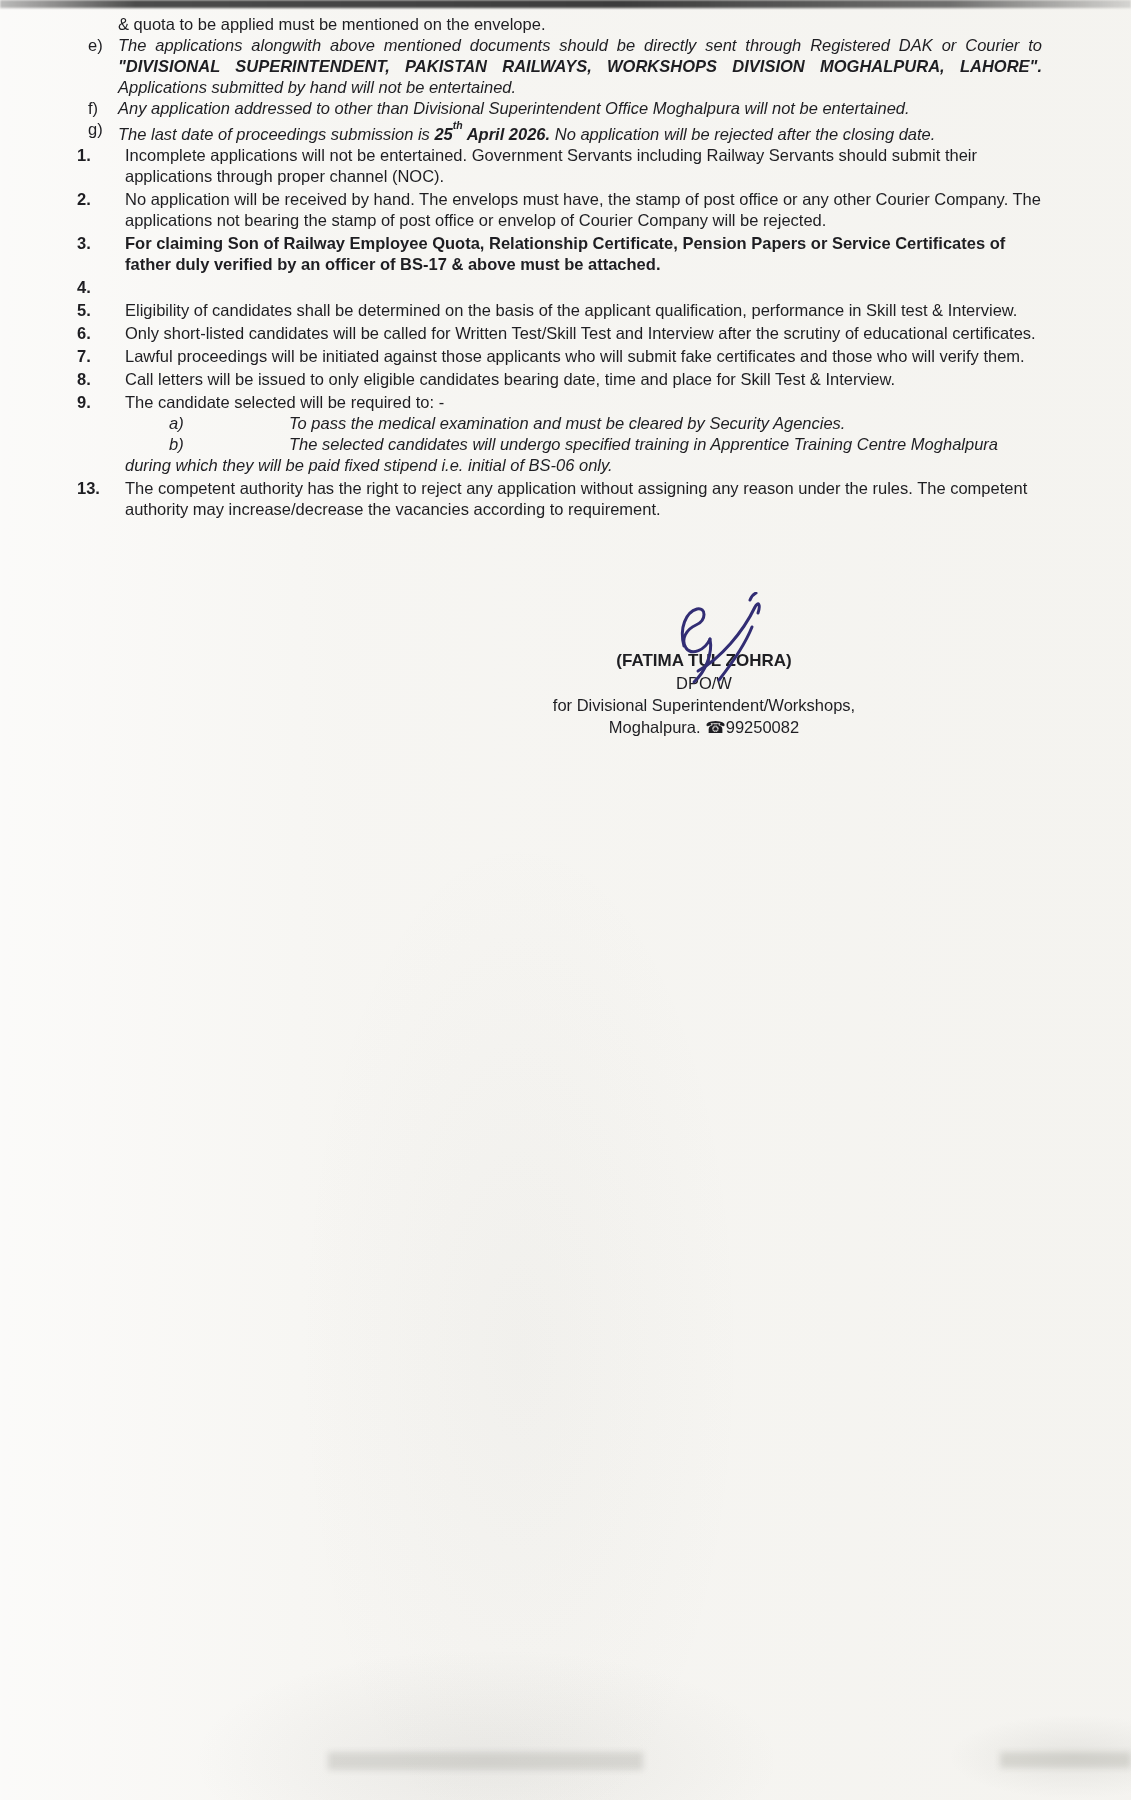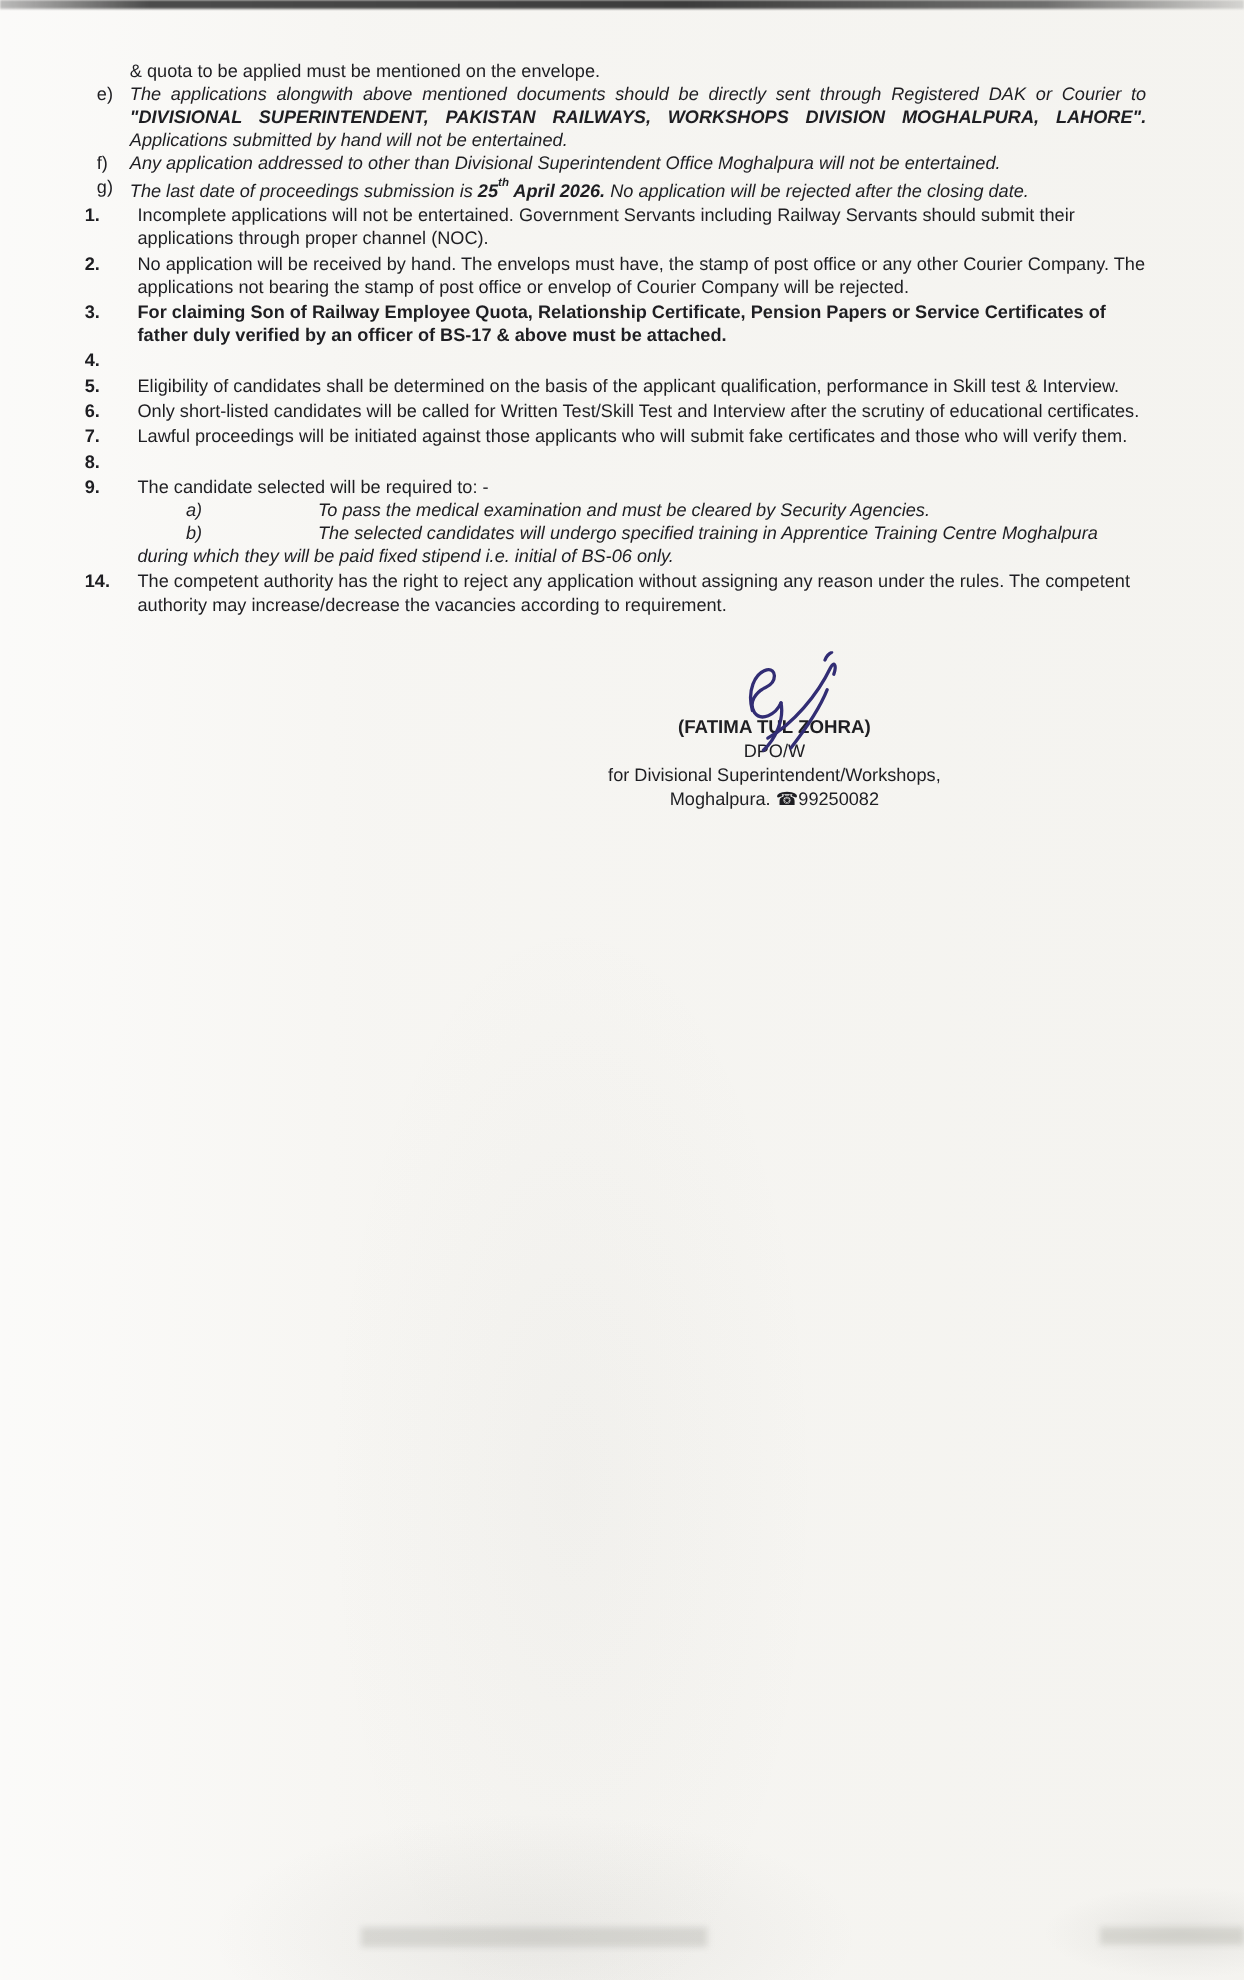--- a/index.html
+++ b/index.html
@@ -27,21 +27,21 @@
       rgba(70,70,70,0.35), rgba(45,45,45,0.85) 12%,
       rgba(40,40,40,0.9) 55%, rgba(55,55,55,0.7) 84%, rgba(120,120,120,0.25));
     filter:blur(1.2px);
   }
   .artifact { position:absolute; filter:blur(3px); }
   .a1 { left:328px; top:1752px; width:315px; height:18px; background:rgba(150,150,142,0.28); }
   .a2 { left:1000px; top:1752px; width:131px; height:16px; background:rgba(160,158,150,0.30); }
 
   .content {
     position:absolute; left:57px; top:14px; width:985px;
-    font-size:16.5px; line-height:21px;margin-top:41px;
+    font-size:16.5px; line-height:21px;
   }
   .b { font-weight:bold; }
   sup.b, .sup { font-size:10.5px; position:relative; top:-4.5px; font-weight:bold; }
 
   .cont-line { margin-left:61px; }
 
   .row { display:flex; }
   .ltr-label { flex:none; width:30px; margin-left:31px; }
   .row .txt { flex:1; text-align:justify;font-style:italic; }
 
@@ -114,27 +114,28 @@
       <div class="num-row">
         <div class="num-label">6.</div>
         <div class="txt"><span><span>Only short-listed candidates will be called for Written Test/Skill Test and Interview after the scrutiny of educational certificates.</span></span></div>
       </div>
       <div class="num-row">
         <div class="num-label">7.</div>
         <div class="txt"><span><span>Lawful proceedings will be initiated against those applicants who will submit fake certificates and those who will verify them.</span></span></div>
       </div>
       <div class="num-row">
         <div class="num-label">8.</div>
+        <div class="txt"><span><span>Call letters will be issued to only eligible candidates bearing date, time and place for Skill Test &amp; Interview.</span></span></div>
       </div>
       <div class="num-row">
         <div class="num-label">9.</div>
         <div class="txt"><span><span>The candidate selected will be required to: -</span></span><div class="sub"><span class="sub-label">a)</span><span>To pass the medical examination and must be cleared by Security Agencies.</span></div><div class="sub"><span class="sub-label">b)</span><span>The selected candidates will undergo specified training in Apprentice Training Centre Moghalpura during which they will be paid fixed stipend i.e. initial of BS-06 only.</span></div></div>
       </div>
       <div class="num-row">
-        <div class="num-label">14.</div>
+        <div class="num-label">13.</div>
         <div class="txt"><span><span>The competent authority has the right to reject any application without assigning any reason under the rules. The competent authority may increase/decrease the vacancies according to requirement.</span></span></div>
       </div>
     </div>
 </div>
 
 <div class="sig-block">
   <svg class="sig-scribble" viewBox="0 0 132 112" fill="none" xmlns="http://www.w3.org/2000/svg">
     <g stroke="#322d74" stroke-width="3" stroke-linecap="round" fill="none">
       <path d="M97,8 q2,-5 6,-7"></path>
       <path d="M31,54 C26,36 33,20 44,17 C53,15 54,28 43,33 C34,37 27,47 33,56 C39,64 52,58 57,47"></path>

